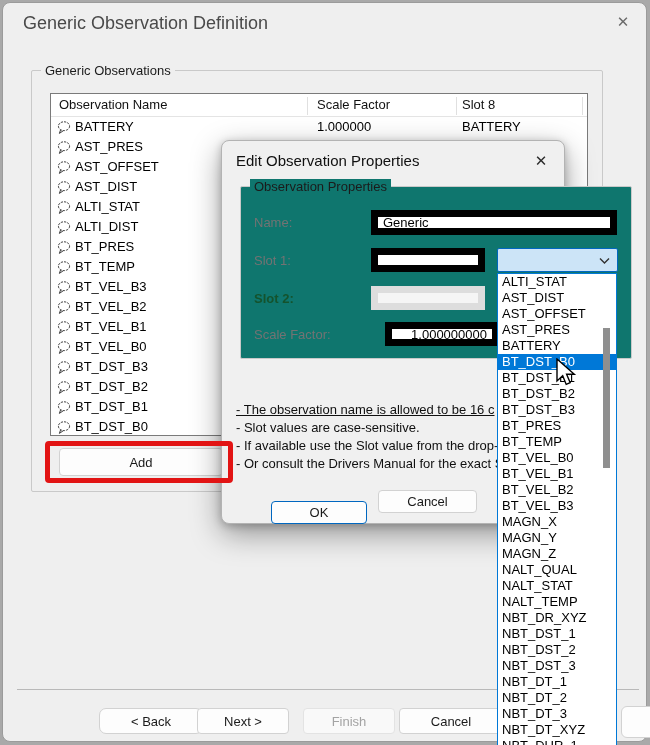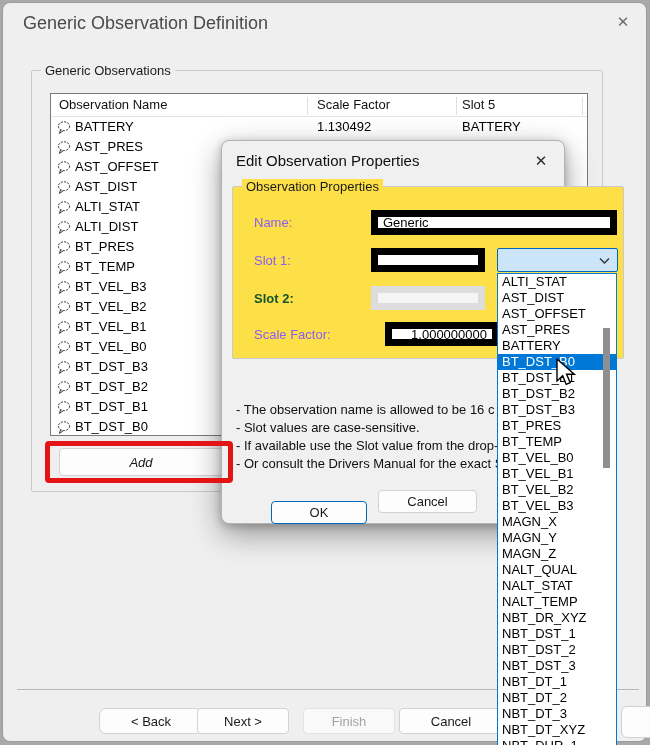--- a/index.html
+++ b/index.html
@@ -49,21 +49,21 @@
   
   #edit-dialog{
     position:absolute;left:218px;top:137px;width:344px;height:384px;
     background:#f0f0f0;border:1px solid #b3b3b3;border-radius:8px;box-sizing:border-box;
     box-shadow:0 10px 30px rgba(0,0,0,0.38), 0 2px 8px rgba(0,0,0,0.22);
     z-index:10;
   }
   .dlg-title{position:absolute;left:14px;top:11px;font-size:15px;color:#101010;}
   .dlg-close{position:absolute;right:10px;top:8px;width:26px;height:24px;
     display:flex;align-items:center;justify-content:center;font-size:15px;color:#2b2b2b;}
-  .fld-label{position:absolute;font-size:13px;color:#8b5cf6;}
+  .fld-label{position:absolute;font-size:13px;color:#737373;}
   .fld-label.disabled{color:#14532d;font-weight:bold;}
   .tinput{
     position:absolute;box-sizing:border-box;height:25px;
     background:#fff;border:7px solid #000000;font-size:13px;color:#000;
     padding:0 5px;font-family:"Liberation Sans",sans-serif;outline:none;
   }
   .tinput:disabled{background:#f5f5f5;border-color:#dddddd;color:#888;}
   #combo-slot1{
     position:absolute;left:275px;top:107px;width:121px;height:24px;
     background:#cce4f7;border:1px solid #0067c0;border-radius:2px;box-sizing:border-box;
@@ -89,34 +89,34 @@
   <div class="win-close">✕</div>
 
   <div class="groupbox" style="left:28px;top:67px;width:572px;height:422px;background:#efefef;">
     <span class="grouplabel">Generic Observations</span>
   </div>
 
   <div id="obs-table">
     <div class="thead">
       <span class="th-name">Observation Name</span>
       <span class="th-scale">Scale Factor</span>
-      <span class="th-slot">Slot 5</span>
+      <span class="th-slot">Slot 8</span>
       <span class="th-div" style="left:256px;"></span>
       <span class="th-div" style="left:405px;"></span>
       <span class="th-div" style="left:531px;"></span>
     </div>
     <div>
 
     <div class="trow">
         <svg width="14" height="14" viewBox="0 0 14 14">
           <ellipse cx="7" cy="5.2" rx="5.6" ry="4.4" fill="none" stroke="#3a3a3a" stroke-width="1" stroke-dasharray="2.2 1.1"></ellipse>
           <path d="M3.6 8.8 L2.4 12.4 L6.6 9.5" fill="none" stroke="#3a3a3a" stroke-width="1"></path>
         </svg>
         <span class="cell-name">BATTERY</span>
-        <span class="cell-scale">1.130492</span>
+        <span class="cell-scale">1.000000</span>
         <span class="cell-slot">BATTERY</span>
       </div>
         <div class="trow">
         <svg width="14" height="14" viewBox="0 0 14 14">
           <ellipse cx="7" cy="5.2" rx="5.6" ry="4.4" fill="none" stroke="#3a3a3a" stroke-width="1" stroke-dasharray="2.2 1.1"></ellipse>
           <path d="M3.6 8.8 L2.4 12.4 L6.6 9.5" fill="none" stroke="#3a3a3a" stroke-width="1"></path>
         </svg>
         <span class="cell-name">AST_PRES</span>
         <span class="cell-scale"></span>
         <span class="cell-slot"></span>
@@ -243,56 +243,56 @@
           <ellipse cx="7" cy="5.2" rx="5.6" ry="4.4" fill="none" stroke="#3a3a3a" stroke-width="1" stroke-dasharray="2.2 1.1"></ellipse>
           <path d="M3.6 8.8 L2.4 12.4 L6.6 9.5" fill="none" stroke="#3a3a3a" stroke-width="1"></path>
         </svg>
         <span class="cell-name">BT_DST_B0</span>
         <span class="cell-scale"></span>
         <span class="cell-slot"></span>
       </div>
       </div>
   </div>
 
-  <div class="btn" style="left:56px;top:445px;width:164px;height:28px;font-style:italic;">Add</div>
+  <div class="btn" style="left:56px;top:445px;width:164px;height:28px;">Add</div>
   <div id="red-annotation"></div>
 
   <div id="bottom-divider"></div>
   <div class="btn" style="left:96px;top:705px;width:104px;height:26px;border-radius:7px;">&lt; Back</div>
   <div class="btn" style="left:194px;top:705px;width:92px;height:26px;text-align:center;">Next &gt;</div>
   <div class="btn disabled" style="left:300px;top:705px;width:92px;height:26px;">Finish</div>
   <div class="btn" style="left:396px;top:705px;width:104px;height:26px;">Cancel</div>
   <div class="btn" style="left:618px;top:703px;width:36px;height:32px;border-radius:6px;"></div>
 
   <div id="edit-dialog">
     <div class="dlg-title">Edit Observation Properties</div>
     <div class="dlg-close">✕</div>
 
-    <div class="groupbox" style="left:10px;top:45px;width:392px;height:173px;background:#fde047;">
+    <div class="groupbox" style="left:18px;top:45px;width:392px;height:173px;background:#0f766e;">
       <span class="grouplabel">Observation Properties</span>
     </div>
 
     <span class="fld-label" style="left:32px;top:74px;">Name:</span>
     <input class="tinput" style="left: 149px; top: 69px; width: 246px;" value="Generic">
 
     <span class="fld-label" style="left:32px;top:112px;">Slot 1:</span>
     <input class="tinput" style="left: 149px; top: 107px; width: 114px; height: 24px;" value="">
     <div id="combo-slot1">
       <svg width="11" height="8" viewBox="0 0 11 8">
         <path d="M1 1.5 L5.5 6 L10 1.5" fill="none" stroke="#333" stroke-width="1.4"></path>
       </svg>
     </div>
 
     <span class="fld-label disabled" style="left:32px;top:150px;">Slot 2:</span>
     <input class="tinput" style="left: 149px; top: 145px; width: 114px; height: 24px;" disabled="" value="">
 
     <span class="fld-label" style="left:32px;top:186px;">Scale Factor:</span>
     <input class="tinput" style="left: 163px; top: 181px; width: 114px; height: 24px; text-align: right;" value="1.000000000">
 
-    <div class="note" style="top:261px;">- The observation name is allowed to be 16 c</div>
+    <div class="note" style="top:261px;text-decoration:underline;">- The observation name is allowed to be 16 c</div>
     <div class="note" style="top:279px;">- Slot values are case-sensitive.</div>
     <div class="note" style="top:297px;">- If available use the Slot value from the drop-</div>
     <div class="note" style="top:315px;">- Or consult the Drivers Manual for the exact S</div>
 
     <div class="btn default" style="left:49px;top:360px;width:96px;height:23px;">OK</div>
     <div class="btn" style="left:156px;top:349px;width:99px;height:23px;">Cancel</div>
   </div>
 
   <div id="dropdown">
 

